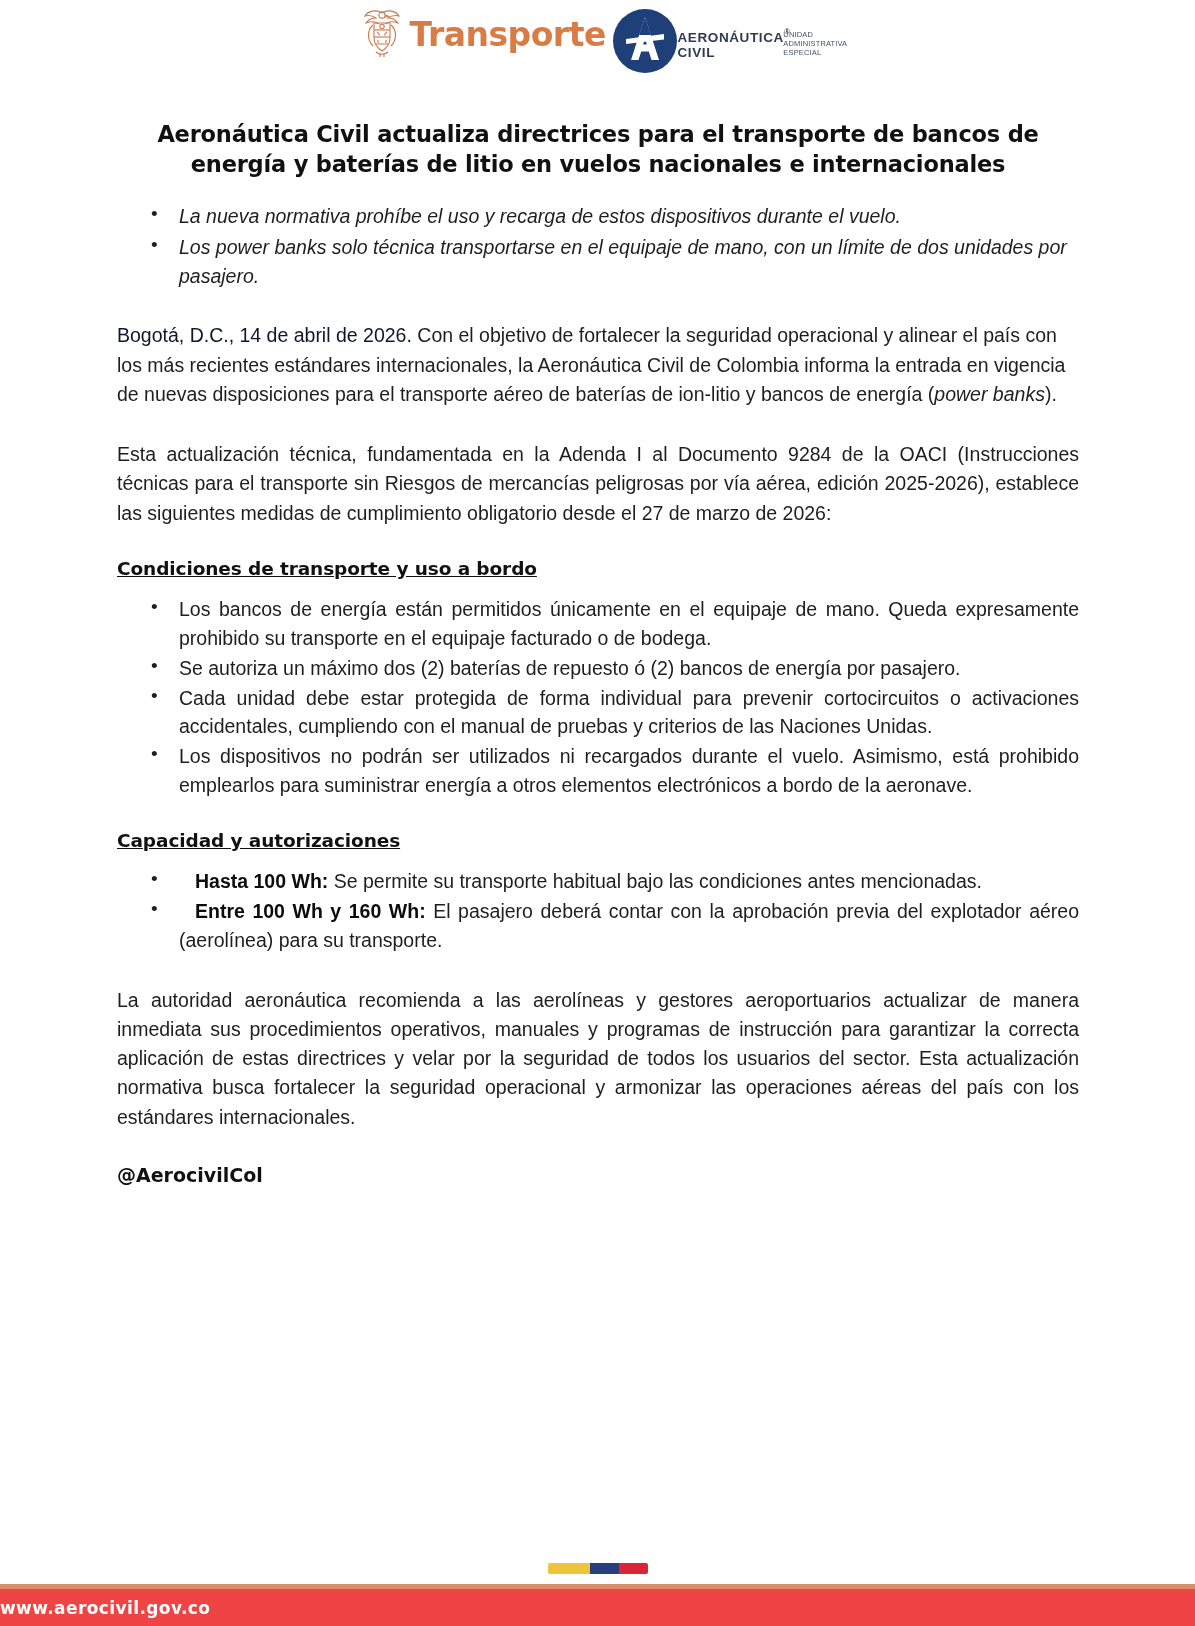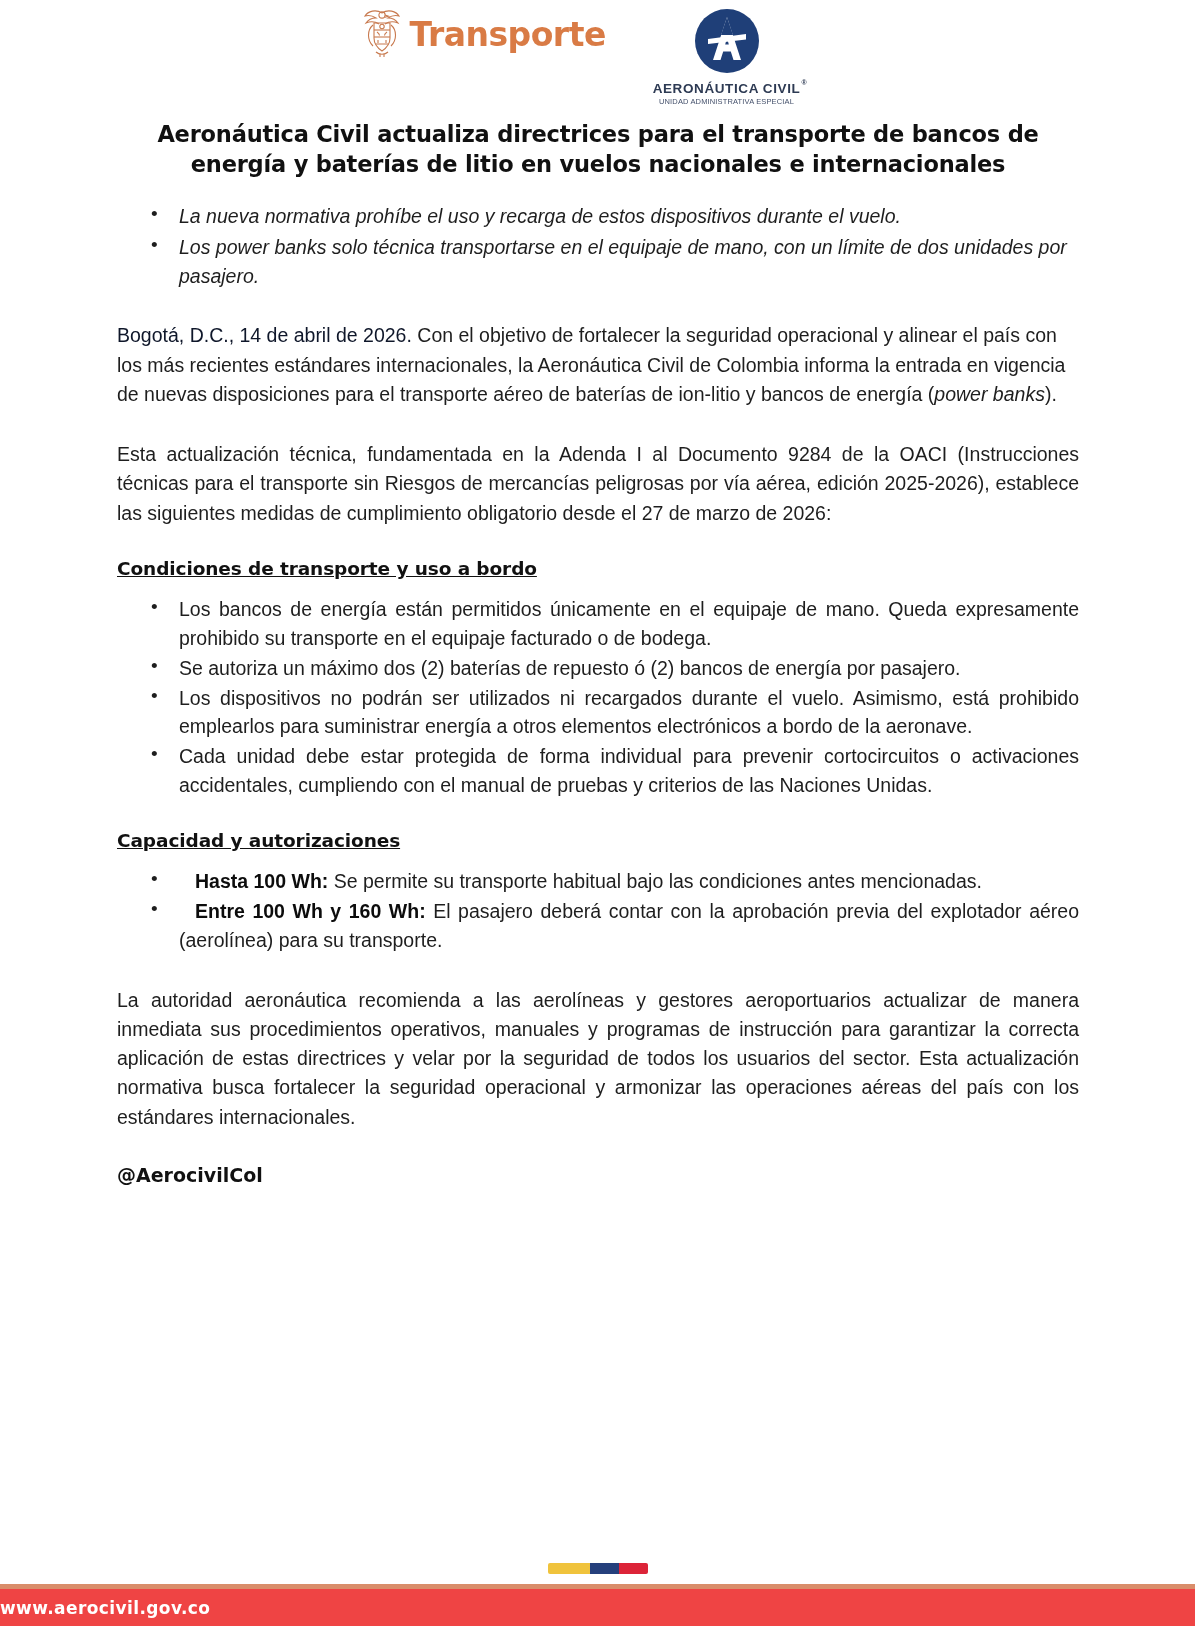--- a/index.html
+++ b/index.html
@@ -55,21 +55,21 @@
     border-radius: 1px;
     overflow: hidden;
   }
   .tricolor-bar i { display: block; height: 100%; }
   .tri-y { flex: 1.5; background: #f2c744; }
   .tri-b { flex: 1; background: #2b4a8b; }
   .tri-r { flex: 1; background: #e0263c; }
 
   .logo-aerocivil {
     display: flex;
-    flex-direction: column;
+    flex-direction: row;
     align-items: center;
     width: 230px;
     padding-top: 2px;
   }
   .aero-badge { display:block; }
   .aero-name {
     font-family: "Liberation Sans", sans-serif;
     font-size: 13.5px;
     font-weight: bold;
     color: #2d3a53;
@@ -292,22 +292,22 @@
 
   <p class="body-par"><b>Bogotá, D.C., 14 de abril de 2026.</b><span> Con el objetivo de fortalecer la seguridad operacional y alinear el país con los más recientes estándares internacionales, la Aeronáutica Civil de Colombia informa la entrada en vigencia de nuevas disposiciones para el transporte aéreo de baterías de ion-litio y bancos de energía (</span><i>power banks</i><span>).</span></p>
 
   <p class="body-par justified">Esta actualización técnica, fundamentada en la Adenda I al Documento 9284 de la OACI (Instrucciones técnicas para el transporte sin Riesgos de mercancías peligrosas por vía aérea, edición 2025-2026), establece las siguientes medidas de cumplimiento obligatorio desde el 27 de marzo de 2026:</p>
 
   <h3 class="section-head">Condiciones de transporte y uso a bordo</h3>
 
   <ul class="cond-list">
     <li>Los bancos de energía están permitidos únicamente en el equipaje de mano. Queda expresamente prohibido su transporte en el equipaje facturado o de bodega.</li>
     <li>Se autoriza un máximo dos (2) baterías de repuesto ó (2) bancos de energía por pasajero.</li>
+    <li>Cada unidad debe estar protegida de forma individual para prevenir cortocircuitos o activaciones accidentales, cumpliendo con el manual de pruebas y criterios de las Naciones Unidas.</li>
     <li>Los dispositivos no podrán ser utilizados ni recargados durante el vuelo. Asimismo, está prohibido emplearlos para suministrar energía a otros elementos electrónicos a bordo de la aeronave.</li>
-    <li>Cada unidad debe estar protegida de forma individual para prevenir cortocircuitos o activaciones accidentales, cumpliendo con el manual de pruebas y criterios de las Naciones Unidas.</li>
   </ul>
 
   <h3 class="section-head">Capacidad y autorizaciones</h3>
 
   <ul class="cond-list">
     <li><b>Hasta 100 Wh:</b><span> Se permite su transporte habitual bajo las condiciones antes mencionadas.</span></li>
     <li><b>Entre 100 Wh y 160 Wh:</b><span> El pasajero deberá contar con la aprobación previa del explotador aéreo (aerolínea) para su transporte.</span></li>
   </ul>
 
   <p class="body-par justified">La autoridad aeronáutica recomienda a las aerolíneas y gestores aeroportuarios actualizar de manera inmediata sus procedimientos operativos, manuales y programas de instrucción para garantizar la correcta aplicación de estas directrices y velar por la seguridad de todos los usuarios del sector. Esta actualización normativa busca fortalecer la seguridad operacional y armonizar las operaciones aéreas del país con los estándares internacionales.</p>

